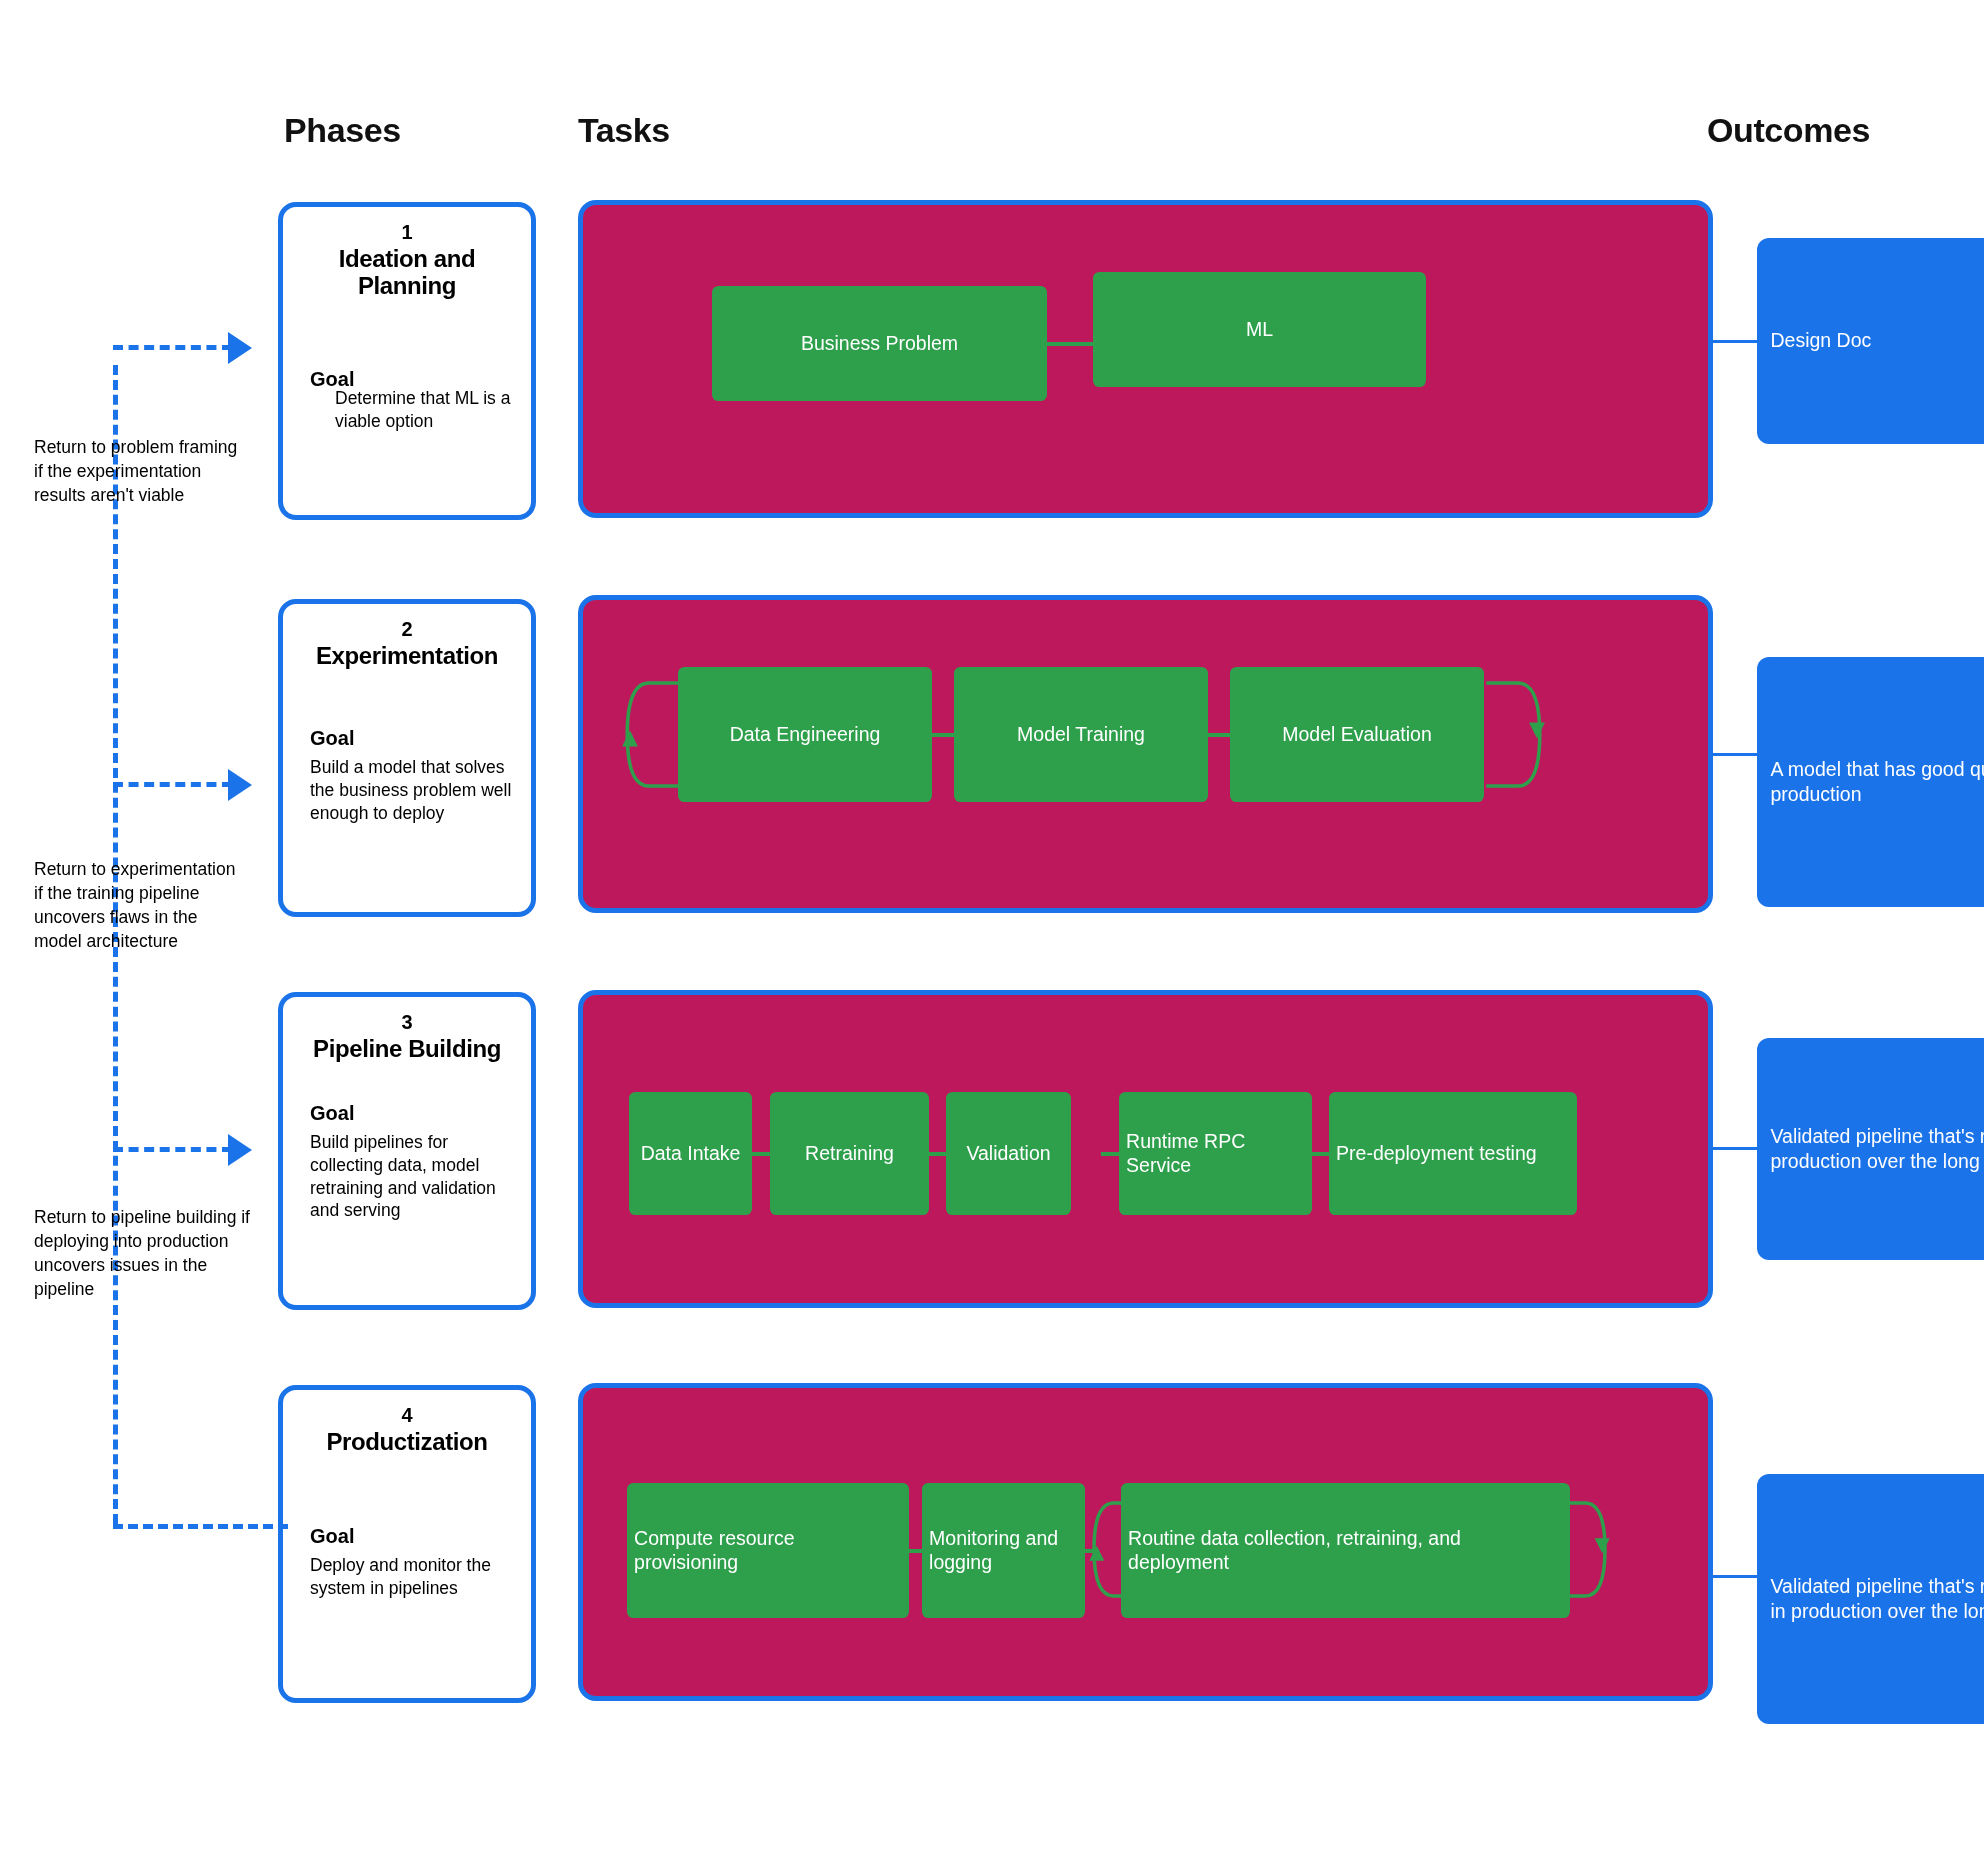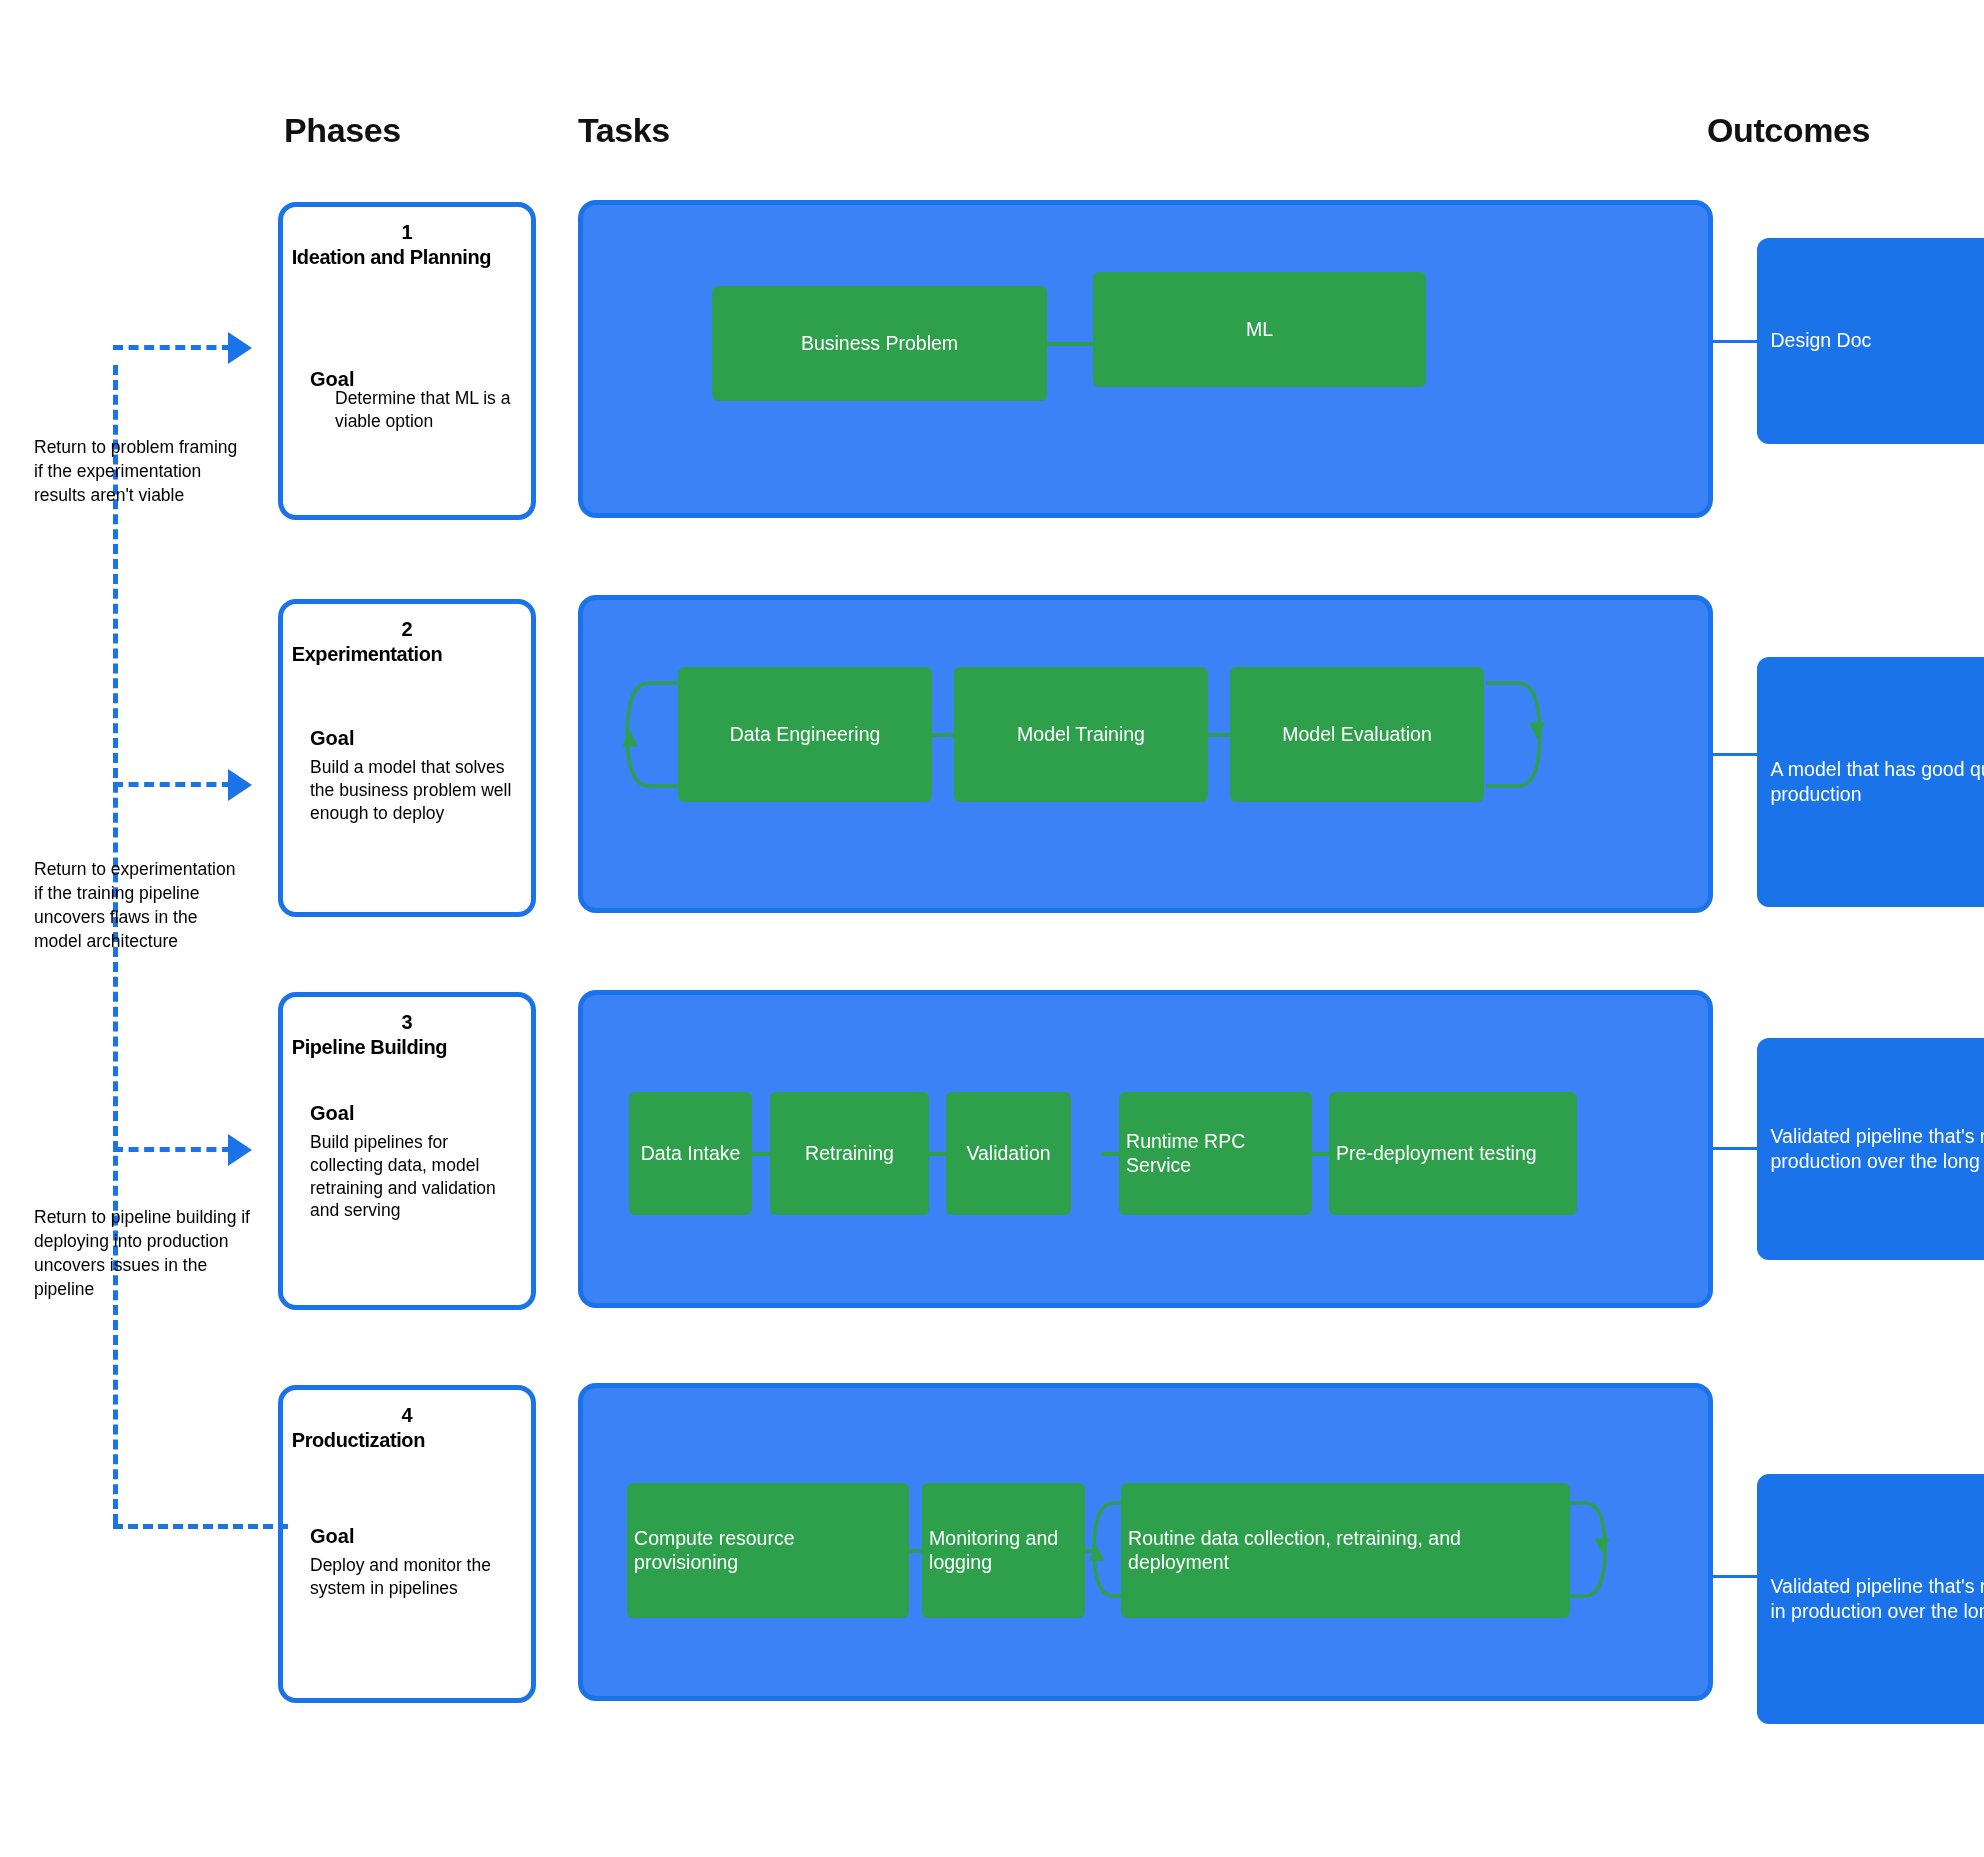--- a/index.html
+++ b/index.html
@@ -8,26 +8,26 @@
 
   
   .col-header{position:absolute;font-size:34px;font-weight:700;letter-spacing:-0.4px;color:#111;white-space:nowrap;}
   #hdr-phases{left:284px;top:111px;}
   #hdr-tasks{left:578px;top:111px;}
   #hdr-outcomes{left:1707px;top:111px;}
 
   
   .phase-card{position:absolute;box-sizing:border-box;background:#ffffff;border:5.2px solid #1A73E8;border-radius:18px;width:258px;}
   .phase-num{position:absolute;left:0;right:0;top:13.5px;text-align:center;font-size:20px;font-weight:700;color:#000;}
-  .phase-title{position:absolute;left:8.7px;right:8.7px;top:39px;font-size:20px;font-weight:700;line-height:1.12;color:#000;letter-spacing:-0.4px;}
+  .phase-title{position:absolute;left:8.7px;right:8.7px;top:39px;text-align:center;font-size:24px;font-weight:700;line-height:1.12;color:#000;letter-spacing:-0.4px;}
   .phase-goal-label{position:absolute;left:27px;font-size:20px;font-weight:700;color:#000;}
   .phase-goal-text{position:absolute;left:27px;right:13.5px;font-size:17.5px;line-height:1.30;color:#000;}
 
   
-  .tasks-panel{position:absolute;box-sizing:border-box;background:#3b82f6;border:5.2px solid #1A73E8;border-radius:18px;left:578px;width:1135px;}
+  .tasks-panel{position:absolute;box-sizing:border-box;background:#be185d;border:5.2px solid #1A73E8;border-radius:18px;left:578px;width:1135px;}
 
   
   .gbox{position:absolute;box-sizing:border-box;background:#2EA04C;border-radius:6.4px;color:#fff;display:flex;align-items:center;justify-content:center;text-align:center;font-size:19.5px;line-height:1.22;padding:4px 7.1px;}
   .gbox.left{justify-content:flex-start;text-align:left;}
   .gconn{position:absolute;background:#2EA04C;height:3.6px;}
 
   
   .outcome{position:absolute;box-sizing:border-box;background:#1A73E8;border-radius:12px;color:#fff;font-size:19.5px;line-height:1.30;padding:0 13.5px;display:flex;align-items:center;}
   .outcome-conn{position:absolute;background:#1A73E8;height:2.8px;}
 

